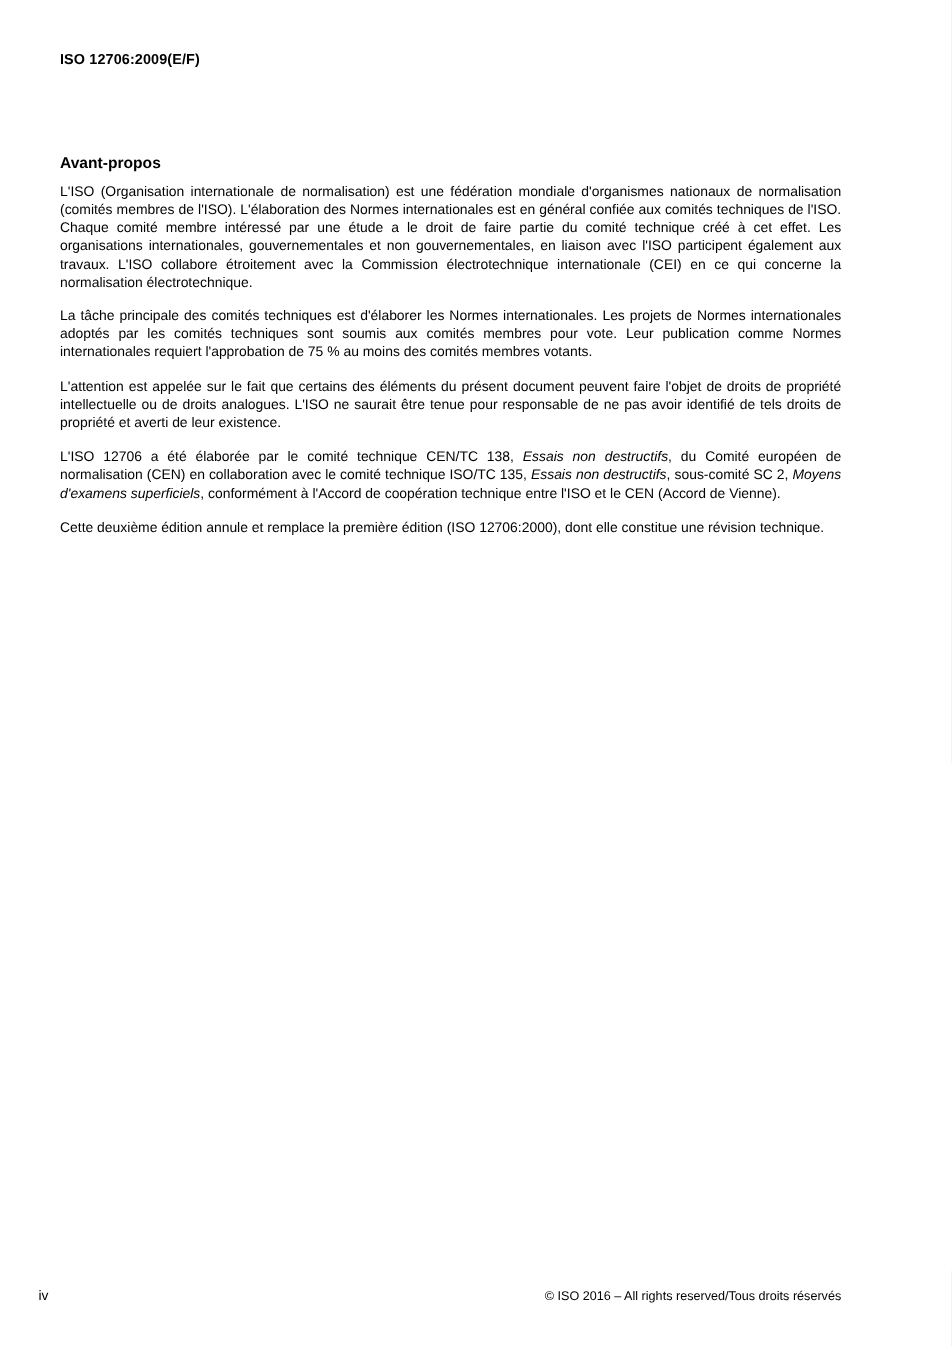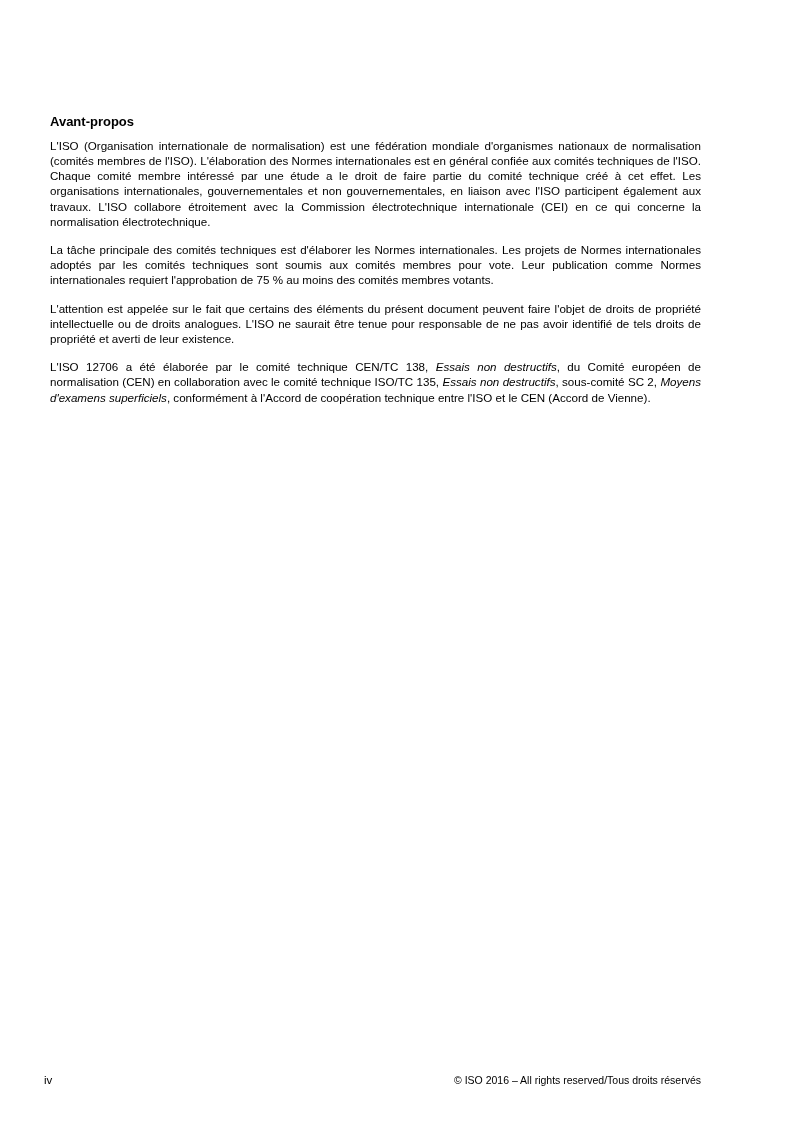--- a/index.html
+++ b/index.html
@@ -40,47 +40,49 @@
   .body-paragraph {
     margin: 0 0 13px 0;
     font-size: 11.6px;
     line-height: 15.2px;
     text-align: justify;
   }
   .body-paragraph em {
   }
   .doc-footer {
     position: absolute;
-    left: 44px;
+    left: 32px;
     right: 92px;
     bottom: 36px;
     display: flex;
     justify-content: space-between;
     align-items: baseline;
   }
   .page-number {
     font-size: 11.5px;
   }
   .copyright {
     font-size: 10.5px;
   }
 </style>
 </head>
 <body>
 
 <div class="page">
   <div class="content">
+    <div class="doc-header">ISO 12706:2009(E/F)</div>
 
     <h1 class="doc-title">Avant-propos</h1>
 
     <div class="paragraphs">
         <p class="body-paragraph"><span>L'ISO (Organisation internationale de normalisation) est une fédération mondiale d'organismes nationaux de normalisation (comités membres de l'ISO). L'élaboration des Normes internationales est en général confiée aux comités techniques de l'ISO. Chaque comité membre intéressé par une étude a le droit de faire partie du comité technique créé à cet effet. Les organisations internationales, gouvernementales et non gouvernementales, en liaison avec l'ISO participent également aux travaux. L'ISO collabore étroitement avec la Commission électrotechnique internationale (CEI) en ce qui concerne la normalisation électrotechnique.</span></p>
         <p class="body-paragraph"><span>La tâche principale des comités techniques est d'élaborer les Normes internationales. Les projets de Normes internationales adoptés par les comités techniques sont soumis aux comités membres pour vote. Leur publication comme Normes internationales requiert l'approbation de 75 % au moins des comités membres votants.</span></p>
         <p class="body-paragraph"><span>L'attention est appelée sur le fait que certains des éléments du présent document peuvent faire l'objet de droits de propriété intellectuelle ou de droits analogues. L'ISO ne saurait être tenue pour responsable de ne pas avoir identifié de tels droits de propriété et averti de leur existence.</span></p>
         <p class="body-paragraph"><span>L'ISO 12706 a été élaborée par le comité technique CEN/TC 138, </span><em>Essais non destructifs</em><span>, du Comité européen de normalisation (CEN) en collaboration avec le comité technique ISO/TC 135, </span><em>Essais non destructifs</em><span>, sous-comité SC 2, </span><em>Moyens d'examens superficiels</em><span>, conformément à l'Accord de coopération technique entre l'ISO et le CEN (Accord de Vienne).</span></p>
+        <p class="body-paragraph"><span>Cette deuxième édition annule et remplace la première édition (ISO 12706:2000), dont elle constitue une révision technique.</span></p>
       </div>
   </div>
 
   <div class="doc-footer">
     <span class="page-number">iv</span>
     <span class="copyright">© ISO 2016 – All rights reserved/Tous droits réservés</span>
   </div>
 </div>
 
 </body></html>

